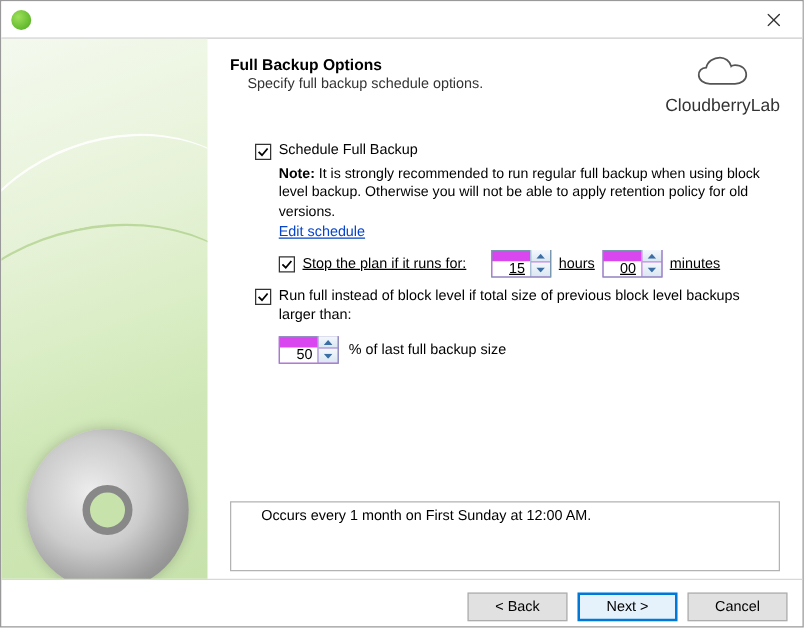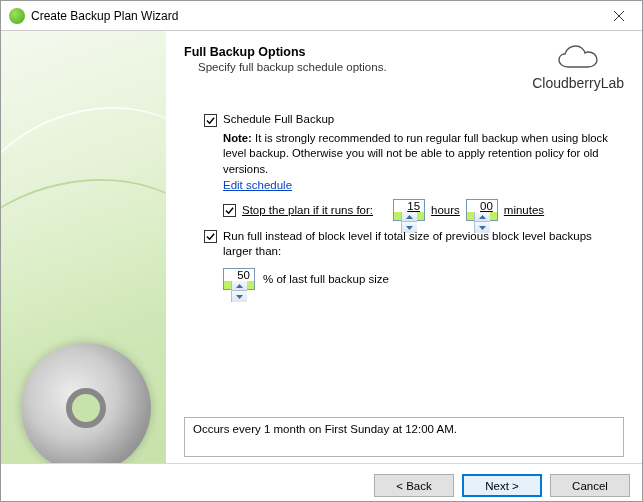--- a/index.html
+++ b/index.html
@@ -93,22 +93,22 @@
   .check-label { font-size: 11.5px; color: #000; }
   .note { margin: 4px 0 2px 19px; font-size: 11.3px; color: #000; line-height: 1.35; max-width: 400px;}
   .note b { font-weight: bold; }
   .link { margin: 0 0 6px 19px; color: #0645c8; text-decoration: underline; font-size: 11.5px; cursor: default; display:inline-block; }
 
   .sub1 { margin-left: 19px; text-decoration: underline; }
   .stop-row { display: flex; align-items: center; gap: 6px; margin: 2px 0 8px 0; }
   .stop-row .txt { font-size: 11.5px; }
 
   .spinner {
-    display: inline-flex; align-items: center; height: 22px;
-    border: 1px solid #7a97b0; background: #bef264; flex-direction: column;
+    display: inline-flex; align-items: flex-end; height: 22px;
+    border: 1px solid #7a97b0; background: #d946ef;
   }
   .spinner input {
     width: 30px; border: none; outline: none; padding: 0 4px; font-size: 11.5px;
     text-align: right; font-family: inherit;
   }
   .spinner .btns { display: flex; flex-direction: column; border-left: 1px solid #aac0d5; }
   .spinner .sbtn {
     width: 15px; height: 10.5px; background: linear-gradient(#f4f8fc,#dbe7f2);
     display:flex; align-items:center; justify-content:center;
     border-bottom: 1px solid #aac0d5; cursor: default;
@@ -116,23 +116,23 @@
   .spinner .sbtn:last-child { border-bottom: none; }
   .spinner .sbtn svg { display:block; }
 
   .runfull-row { display: flex; align-items: flex-start; gap: 6px; margin-top: 4px; }
   .runfull-row .check-label { max-width: 400px; line-height: 1.35; }
   .pct-row { margin: 8px 0 0 19px; display: flex; align-items: center; gap: 8px; }
 
   .schedule-box {
     position: absolute;
     left: 18px; right: 18px; bottom: 6px;
-    height: 40px;
+    height: 56px;
     border: 1px solid #b3b3b3;
-    padding: 5px 8px;
+    padding: 5px 24px;
     font-size: 11.5px;
     color: #000;
     background: #fff;
     overflow: auto;
   }
 
   .footer {
     height: 44px;
     border-top: 1px solid #d8d8d8;
     display: flex; align-items: center; justify-content: flex-end;
@@ -145,21 +145,20 @@
     display: inline-flex; align-items: center; justify-content: center;
     cursor: default; padding: 0 10px;
   }
   .btn.primary { border: 2px solid #0078d7; background: #e5f1fb; }
 </style>
 </head>
 <body>
 
 <div class="titlebar">
   <span class="app-icon"></span>
-  <span class="title">Create Backup Plan Wizard</span>
   <span class="spacer"></span>
   <div class="close">
     <svg width="10" height="10" viewBox="0 0 10 10">
       <line x1="0" y1="0" x2="10" y2="10" stroke-width="1"></line>
       <line x1="10" y1="0" x2="0" y2="10" stroke-width="1"></line>
     </svg>
   </div>
 </div>
 
 <div class="body-row">

